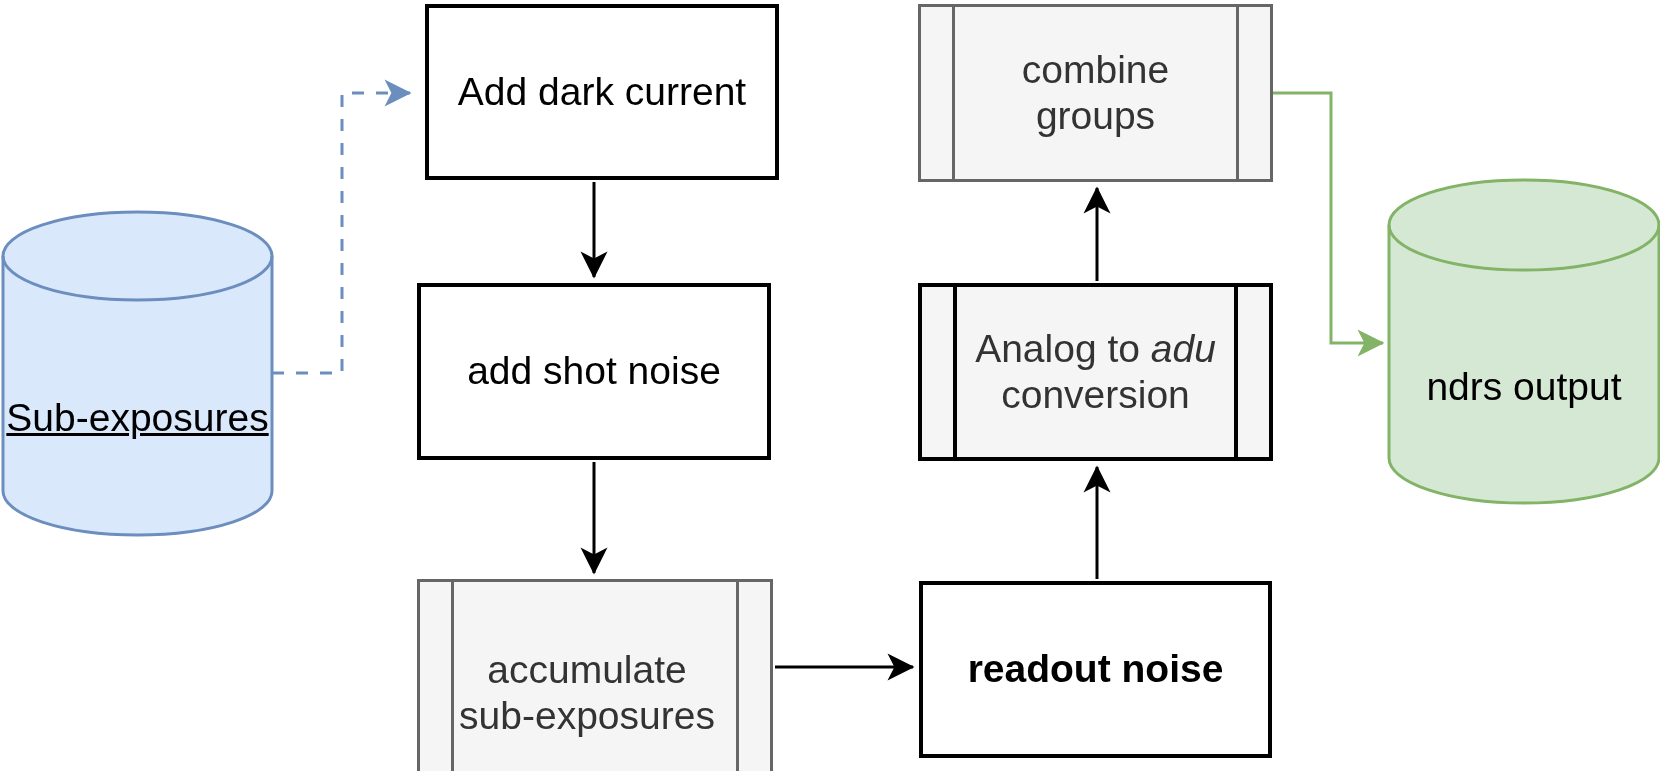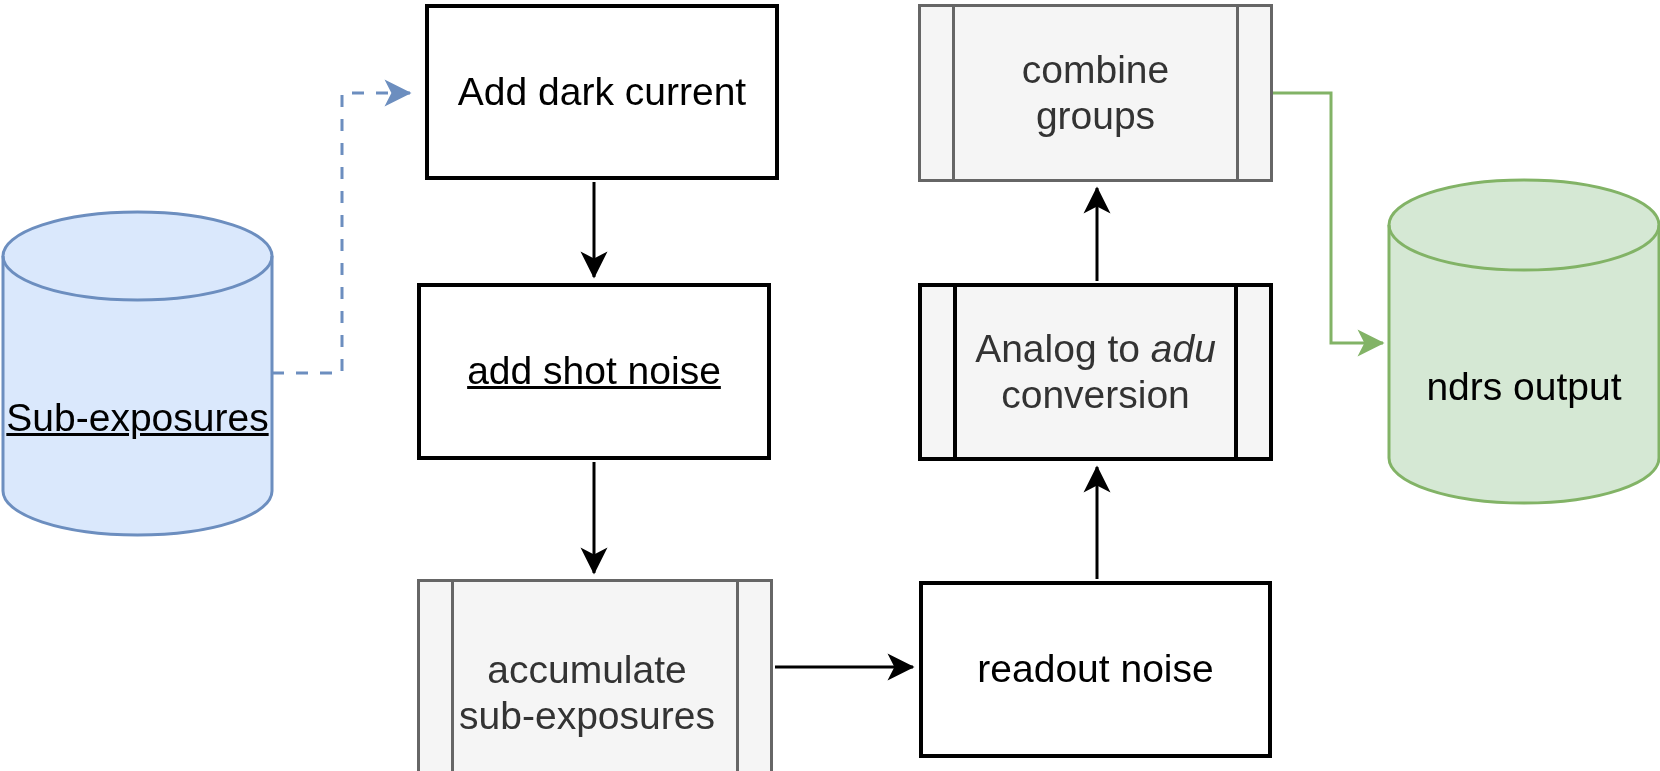--- a/index.html
+++ b/index.html
@@ -106,25 +106,25 @@
   </div>
 
   <div class="cyl-label" style="left:1389px; top:270px; width:270px; height:233px;">
     <span>ndrs output</span>
   </div>
 
   <div class="node process" style="left:417px; top:4px; width:354px; height:176px;margin-left:8px;">
     <span>Add dark current</span>
   </div>
 
-  <div class="node process" style="left:417px; top:283px; width:354px; height:177px;text-decoration:underline;">
+  <div class="node process" style="left:417px; top:283px; width:354px; height:177px;">
     <span>add shot noise</span>
   </div>
 
-  <div class="node process" style="left:919px; top:581px; width:353px; height:177px;">
+  <div class="node process" style="left:919px; top:581px; width:353px; height:177px;font-weight:bold;">
     <span>readout noise</span>
   </div>
 
   <div class="node subprocess gray" style="left:417px; top:579px; width:356px; height:228px;padding-left:28px;">
     <div class="bar left"></div>
     <div class="bar right"></div>
     <span>accumulate sub-exposures</span>
   </div>
 
   <div class="node subprocess black" style="left:918px; top:283px; width:355px; height:178px;">

